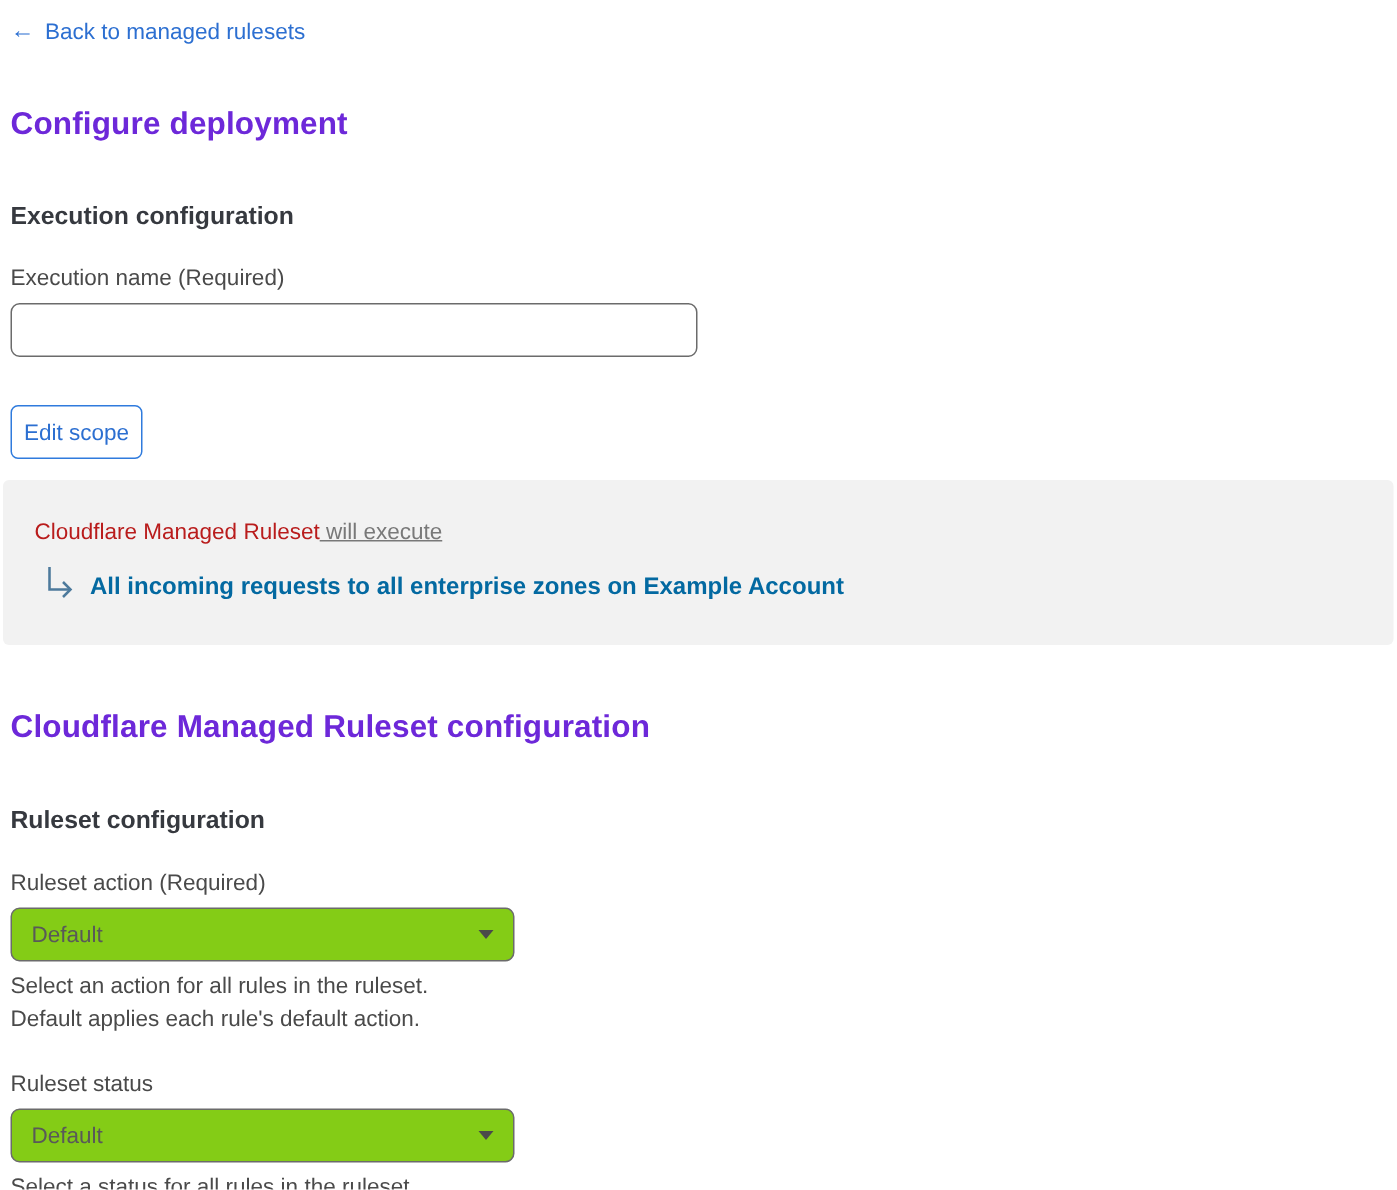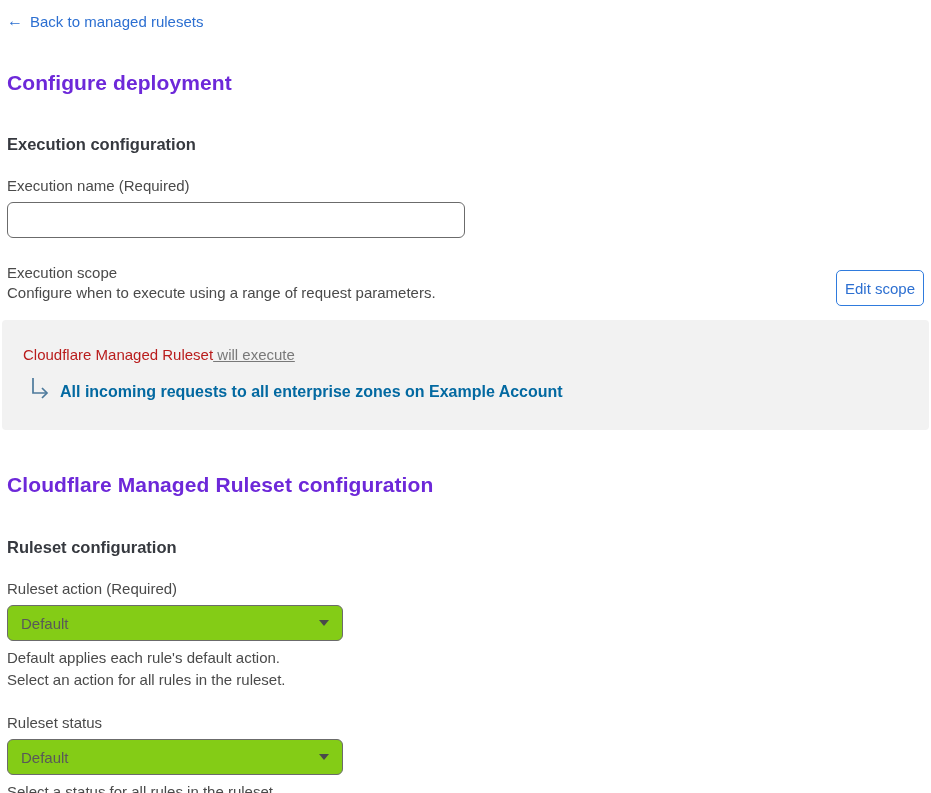--- a/index.html
+++ b/index.html
@@ -118,24 +118,20 @@
   </a>
 
   <h1 class="page-title">Configure deployment</h1>
 
   <h2 class="section-heading">Execution configuration</h2>
 
   <div class="field-label">Execution name (Required)</div>
   <input class="text-input" type="text" value="" style="">
 
   <div class="scope-row">
-    <div class="scope-text">
-      <div class="scope-label">Execution scope</div>
-      <div class="scope-desc">Configure when to execute using a range of request parameters.</div>
-    </div>
     <button class="btn-outline">Edit scope</button>
   </div>
 
   <div class="scope-panel">
     <div class="line1">
       <span class="ruleset-name">Cloudflare Managed Ruleset</span><span class="suffix"> will execute</span>
     </div>
     <div class="line2">
       <svg class="elbow-arrow" width="22" height="24" viewBox="0 0 22 24">
         <path d="M3 1 V 16 H 16" fill="none" stroke="#4d7a9c" stroke-width="1.7"></path>
@@ -148,22 +144,22 @@
   <h1 class="page-title second">Cloudflare Managed Ruleset configuration</h1>
 
   <h2 class="section-heading second">Ruleset configuration</h2>
 
   <div class="field-label">Ruleset action (Required)</div>
   <div class="select-box">
     <span class="select-value">Default</span>
     <span class="caret-down"></span>
   </div>
   <div class="helper">
+    <div>Select an action for all rules in the ruleset.</div>
     <div>Default applies each rule's default action.</div>
-    <div>Select an action for all rules in the ruleset.</div>
   </div>
 
   <div class="field-label">Ruleset status</div>
   <div class="select-box">
     <span class="select-value">Default</span>
     <span class="caret-down"></span>
   </div>
   <div class="helper">
     <div>Select a status for all rules in the ruleset.</div>
   </div>

